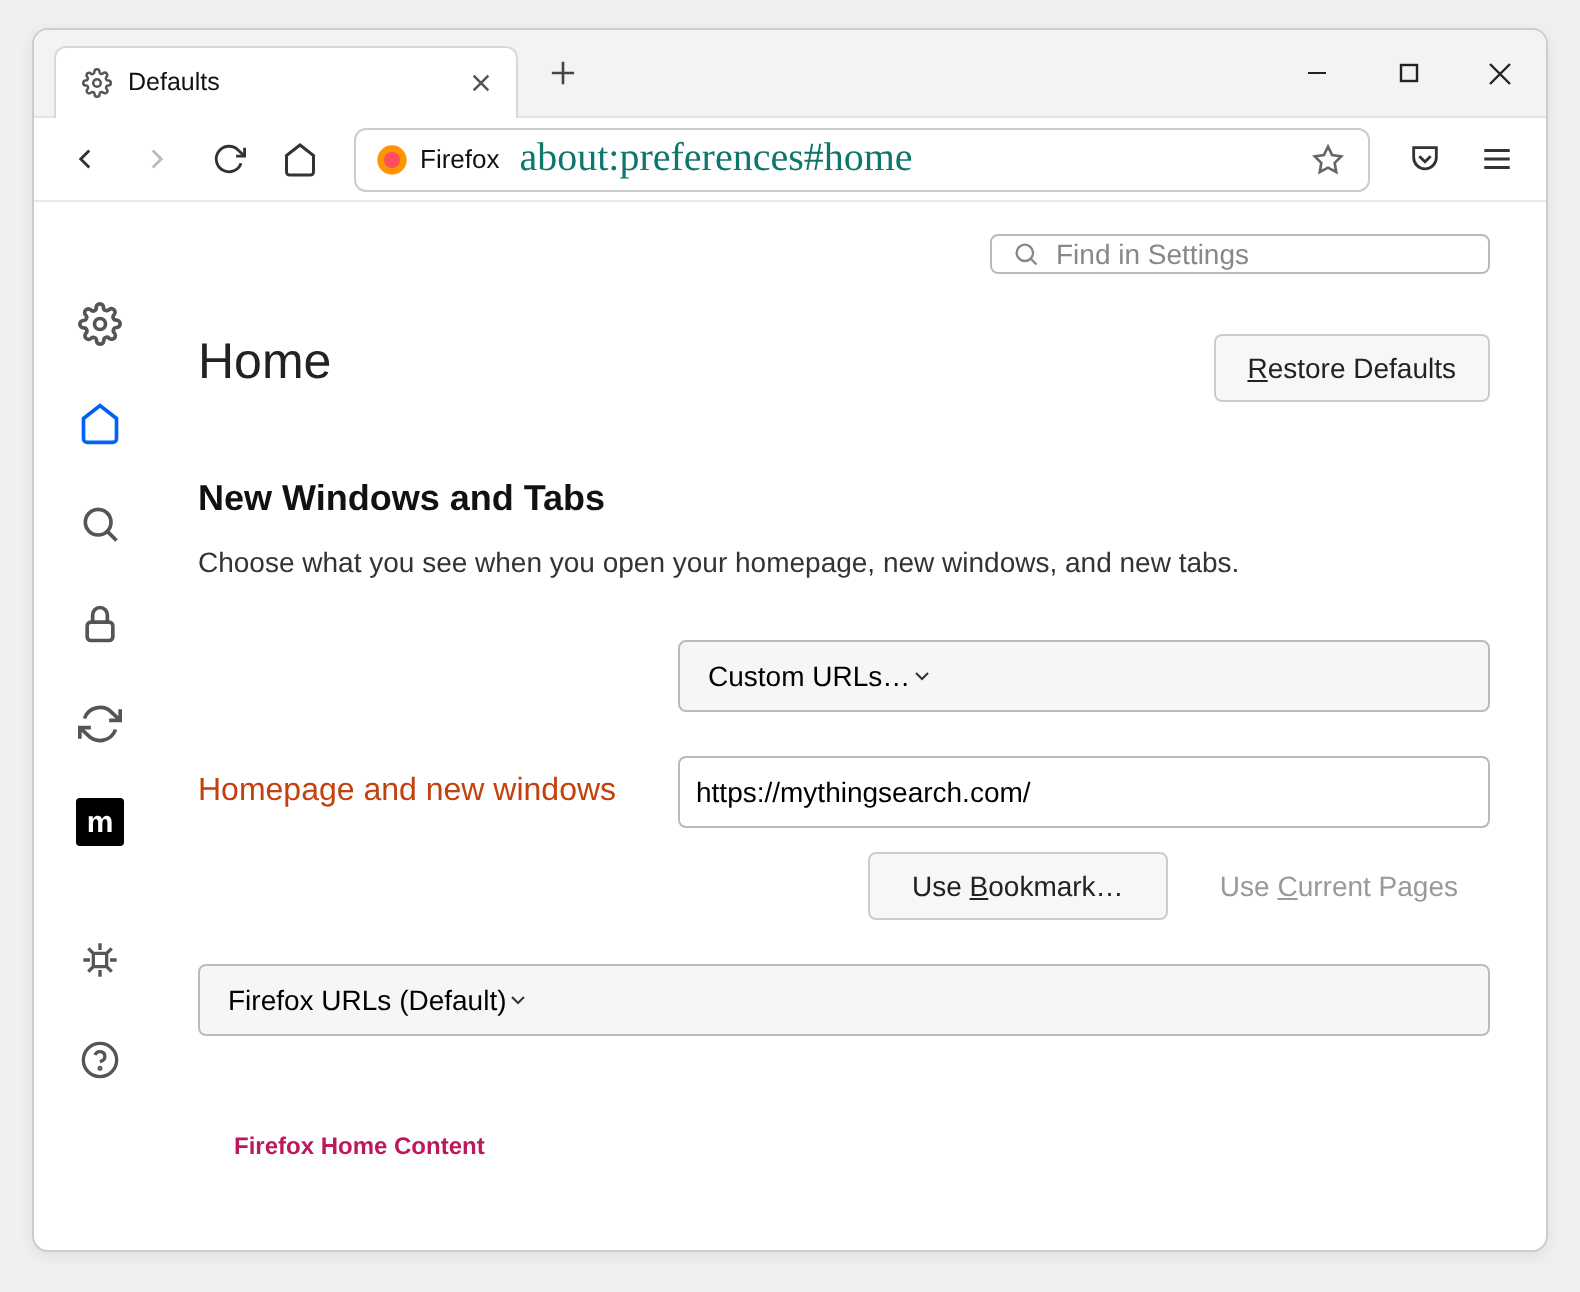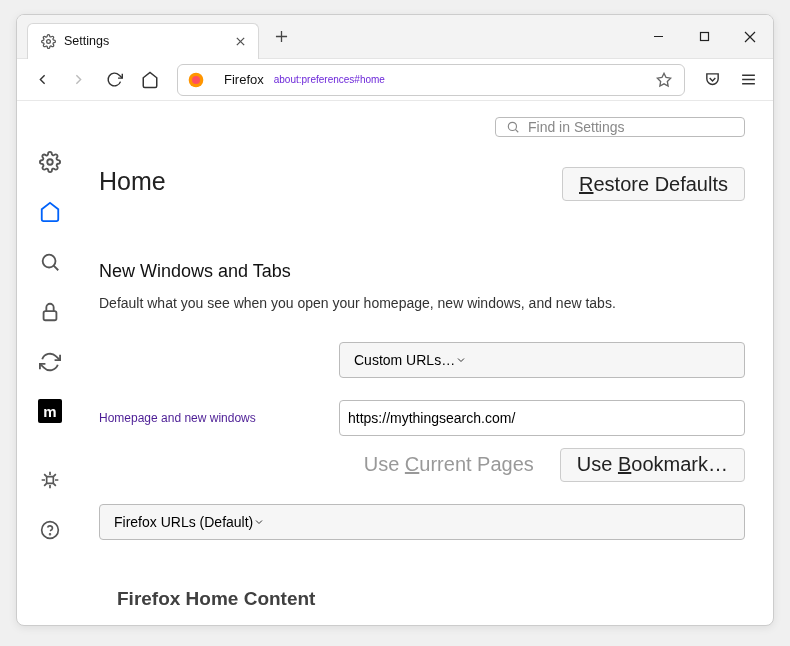--- a/index.html
+++ b/index.html
@@ -10,64 +10,64 @@
 .tab .gear { width: 16px; height: 16px; display: flex; align-items: center; justify-content: center; }
 .tab-title { font-size: 12.5px; color: #111; flex: 1; }
 .tab-close { width: 16px; height: 16px; display: flex; align-items: center; justify-content: center; color: #555; font-size: 14px; cursor: pointer; }
 .newtab { width: 28px; height: 28px; display: flex; align-items: center; justify-content: center; color: #444; font-size: 18px; margin-left: 8px; cursor: pointer; }
 .win-controls { margin-left: auto; display: flex; }
 .win-btn { width: 46px; height: 44px; display: flex; align-items: center; justify-content: center; cursor: pointer; }
 .toolbar { height: 42px; display: flex; align-items: center; padding: 0 8px; gap: 2px; border-bottom: 1px solid #e8e8e8; }
 .tb-btn { width: 34px; height: 34px; display: flex; align-items: center; justify-content: center; border-radius: 4px; cursor: pointer; color: #333; }
 .tb-btn.disabled { color: #b8b8b8; cursor: default; }
 .addr { flex: 1; height: 32px; border: 1px solid #ccc; border-radius: 6px; display: flex; align-items: center; padding: 0 10px; margin: 0 8px; gap: 10px; }
-.addr .brand { font-size: 13px; color: #111; display: flex; align-items: center; gap: 20px; }
-.addr .url { font-size: 10px; color: #6d28d9; flex: 1; }
+.addr .brand { font-size: 13px; color: #111; display: flex; align-items: center; gap: 6px; }
+.addr .url { font-size: 20px; color: #0f766e; flex: 1; font-family: Liberation Serif, serif; }
 .star { width: 18px; color: #666; }
 .content { display: flex; height: calc(100% - 86px); position: relative; }
 .sidebar { width: 66px; display: flex; flex-direction: column; align-items: center; padding-top: 48px; gap: 24px; }
 .sb-item { width: 26px; height: 26px; display: flex; align-items: center; justify-content: center; color: #555; cursor: pointer; }
 .sb-item.active { color: #0062fa; }
 .sb-moz { width: 24px; height: 24px; background: #000; color: #fff; display: flex; align-items: center; justify-content: center; font-weight: bold; font-size: 15px; border-radius: 2px; }
 .main { flex: 1; padding: 16px 28px 0 16px; overflow: hidden; position: relative; }
 .search-row { display: flex; justify-content: flex-end; }
 .find { width: 250px; height: 20px; border: 1px solid #bbb; border-radius: 4px; display: flex; align-items: center; padding: 0 10px; gap: 8px; color: #888; font-size: 14px; }
 .page-hdr { display: flex; align-items: flex-start; justify-content: space-between; margin-top: 30px; }
 .page-title { font-size: 25px; font-weight: 400; color: #222; }
-.btn { height: 34px; border: 1px solid #ccc; background: #f7f7f7; border-radius: 4px; padding: 0 16px; font-size: 20px; display: flex; align-items: center; cursor: pointer; color: #222; }
+.btn { height: 34px; border: 1px solid #ccc; background: #f7f7f7; border-radius: 4px; padding: 0 16px; font-size: 14px; display: flex; align-items: center; cursor: pointer; color: #222; }
 .btn.ghost { background: transparent; border: none; color: #999; cursor: default; }
-.section-title { font-size: 18px; font-weight: 400; margin-top: 60px; color: #111; }
+.section-title { font-size: 18px; font-weight: 700; margin-top: 38px; color: #111; }
 .section-desc { font-size: 14px; color: #333; margin-top: 12px; line-height: 1.4; }
 .row { display: flex; align-items: center; margin-top: 22px; gap: 20px; }
-.row-label { width: 220px; font-size: 12px; color: #4c1d95; }
+.row-label { width: 220px; font-size: 16px; color: #c2410c; }
 .row-ctrl { flex: 1; }
 .select { height: 36px; border: 1px solid #bbb; border-radius: 4px; background: #f6f6f6; display: flex; align-items: center; justify-content: flex-start; padding: 0 14px; font-size: 14px; cursor: pointer; }
 .input { width: 100%; height: 36px; border: 1px solid #bbb; border-radius: 4px; padding: 0 8px; font-size: 14px; }
 .btn-row { display: flex; gap: 10px; justify-content: flex-end; margin-top: 12px; margin-left: 240px; }
 .btn-row .btn { min-width: 150px; justify-content: center; }
-.section-title2 { font-size: 19px; font-weight: 600; margin-top: 48px; color: #404040; margin-left: 18px; }
+.section-title2 { font-size: 12px; font-weight: 600; margin-top: 48px; color: #be185d; margin-left: 18px; }
 .underline { text-decoration: underline; }
 svg { display: block; }
 .chev { width: 12px; height: 12px; }
 .main > * { position: relative; z-index: 1; }
 </style>
 </head>
 <body>
 
 <div class="window">
 
   <div class="titlebar">
     <div class="tab">
       <span class="gear">
         <svg viewBox="0 0 24 24" width="15" height="15" fill="none" stroke="#555" stroke-width="2">
             <circle cx="12" cy="12" r="3"></circle>
             <path d="M19.4 15a1.65 1.65 0 0 0 .33 1.82l.06.06a2 2 0 1 1-2.83 2.83l-.06-.06a1.65 1.65 0 0 0-1.82-.33 1.65 1.65 0 0 0-1 1.51V21a2 2 0 0 1-4 0v-.09a1.65 1.65 0 0 0-1-1.51 1.65 1.65 0 0 0-1.82.33l-.06.06a2 2 0 1 1-2.83-2.83l.06-.06a1.65 1.65 0 0 0 .33-1.82 1.65 1.65 0 0 0-1.51-1H3a2 2 0 0 1 0-4h.09a1.65 1.65 0 0 0 1.51-1 1.65 1.65 0 0 0-.33-1.82l-.06-.06a2 2 0 1 1 2.83-2.83l.06.06a1.65 1.65 0 0 0 1.82.33h0a1.65 1.65 0 0 0 1-1.51V3a2 2 0 0 1 4 0v.09a1.65 1.65 0 0 0 1 1.51h0a1.65 1.65 0 0 0 1.82-.33l.06-.06a2 2 0 1 1 2.83 2.83l-.06.06a1.65 1.65 0 0 0-.33 1.82v0a1.65 1.65 0 0 0 1.51 1H21a2 2 0 0 1 0 4h-.09a1.65 1.65 0 0 0-1.51 1z"></path>
           </svg>
       </span>
-      <span class="tab-title">Settings</span>
+      <span class="tab-title">Defaults</span>
       <span class="tab-close">
         <svg viewBox="0 0 12 12" width="11" height="11" stroke="#555" stroke-width="1.4">
             <path d="M2 2 L10 10 M10 2 L2 10"></path>
           </svg>
       </span>
     </div>
     <div class="newtab">
       <svg viewBox="0 0 14 14" width="13" height="13" stroke="#444" stroke-width="1.4">
           <path d="M7 1 V13 M1 7 H13"></path>
         </svg>
@@ -201,21 +201,21 @@
       </div>
 
       <div class="page-hdr">
         <div class="page-title">Home</div>
         <div class="btn">
             <span><span class="underline">R</span>estore Defaults</span>
           </div>
       </div>
 
       <div class="section-title">New Windows and Tabs</div>
-      <div class="section-desc">Default what you see when you open your homepage, new windows, and new tabs.</div>
+      <div class="section-desc">Choose what you see when you open your homepage, new windows, and new tabs.</div>
 
       <div class="row" style="margin-top:28px">
         <div class="row-label"></div>
         <div class="row-ctrl">
           <div class="select">
             <span>Custom URLs…</span>
             <svg class="chev" viewBox="0 0 24 24" fill="none" stroke="#333" stroke-width="2">
                 <path d="M6 9l6 6 6-6"></path>
               </svg>
           </div>
@@ -223,25 +223,25 @@
       </div>
 
       <div class="row">
         <div class="row-label">Homepage and new windows</div>
         <div class="row-ctrl">
           <input class="input" type="text" value="https://mythingsearch.com/" style="">
         </div>
       </div>
 
       <div class="btn-row">
+        <div class="btn">
+            <span>Use <span class="underline">B</span>ookmark…</span>
+          </div>
         <div class="btn ghost">
             <span>Use <span class="underline">C</span>urrent Pages</span>
-          </div>
-        <div class="btn">
-            <span>Use <span class="underline">B</span>ookmark…</span>
           </div>
       </div>
 
       <div class="row">
         <div class="row-ctrl">
           <div class="select">
             <span>Firefox URLs (Default)</span>
             <svg class="chev" viewBox="0 0 24 24" fill="none" stroke="#333" stroke-width="2">
                 <path d="M6 9l6 6 6-6"></path>
               </svg>

